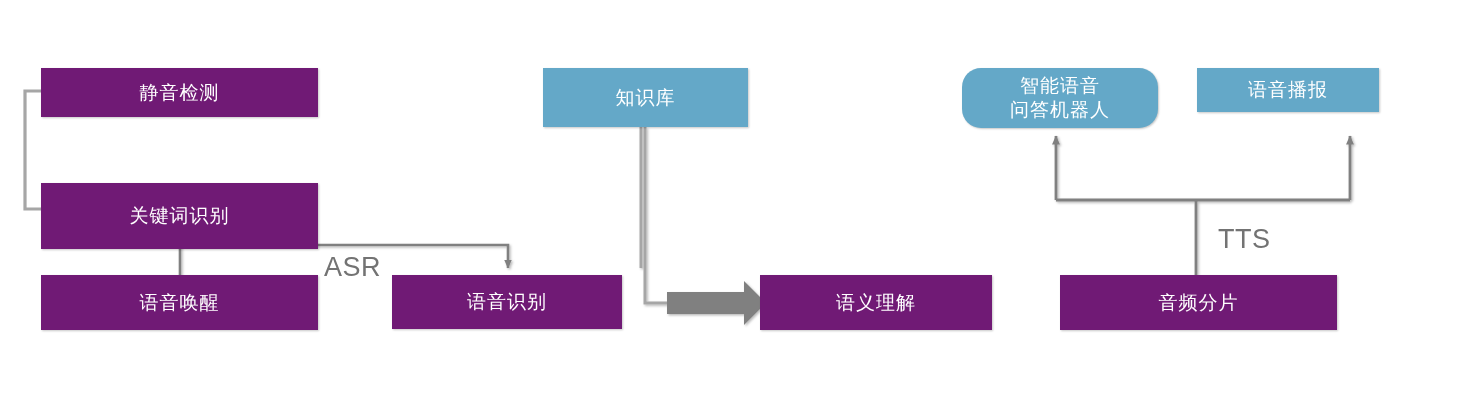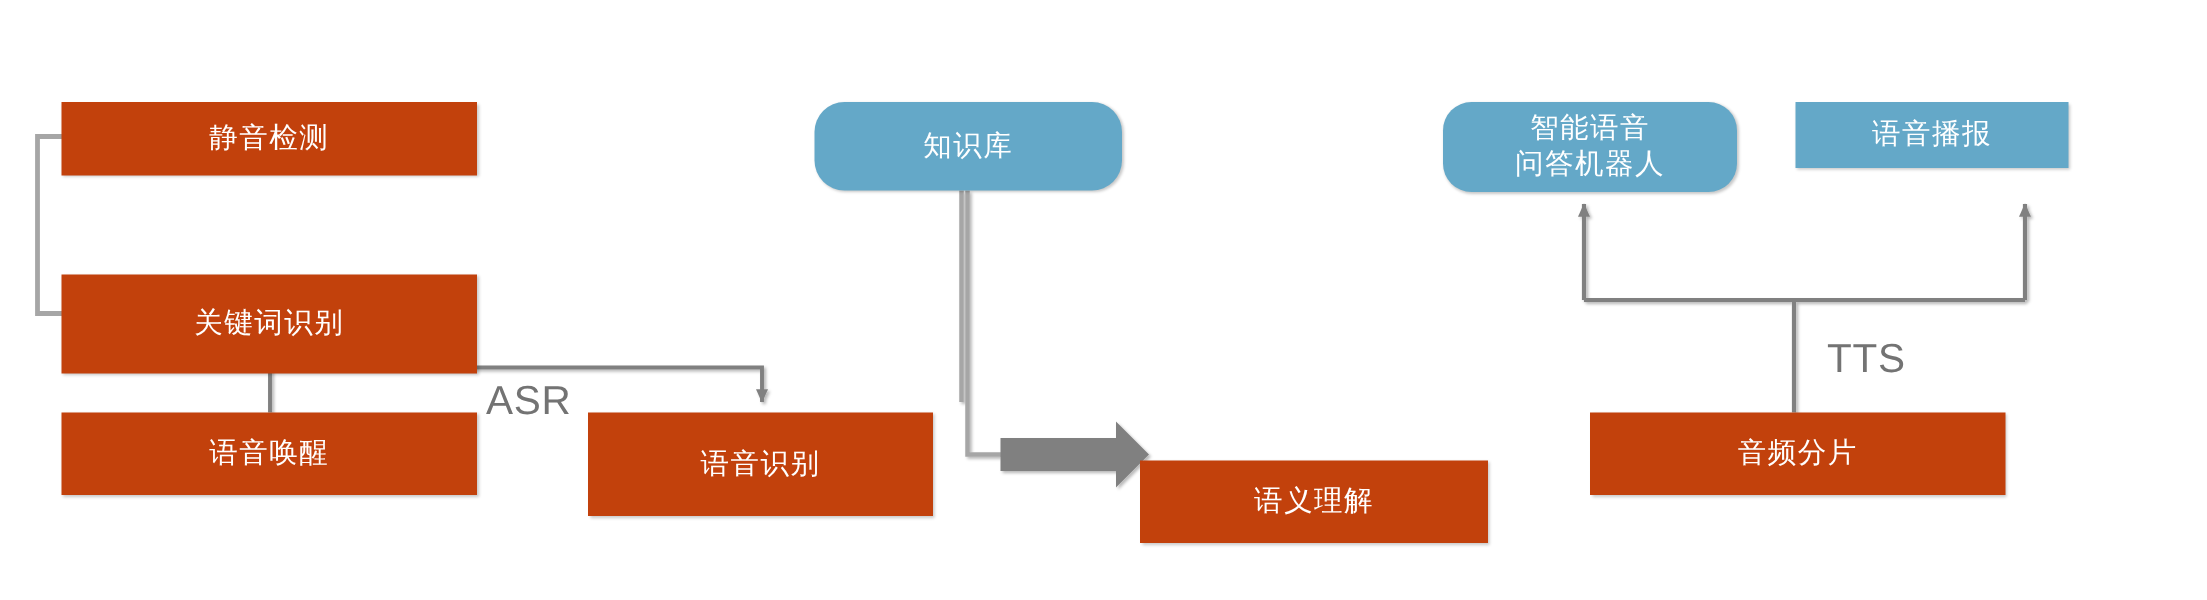--- a/index.html
+++ b/index.html
@@ -22,21 +22,21 @@
     justify-content: center;
     text-align: center;
     color: #ffffff;
     font-size: 19px;
     line-height: 1.25;
     letter-spacing: 1px;
     box-sizing: border-box;
     box-shadow: 1px 1px 2px rgba(0,0,0,0.22);
     user-select: none;
   }
-  .node.dark  { background: #c2410c; }
+  .node.dark  { background: #701a75; }
   .node.light { background: #64a8c8; }
   .node .lbl { display: block; white-space: pre-line; }
 
   .edge-layer {
     position: absolute;
     left: 0; top: 0;
     width: 1471px;
     height: 400px;
     pointer-events: none;
   }
@@ -100,29 +100,29 @@
 
 
   <div class="node dark" style="left:41px; top:183px; width:277px; height:66px;">
     <span class="lbl">关键词识别</span>
   </div>
 
   <div class="node dark" style="left:41px; top:275px; width:277px; height:55px;">
     <span class="lbl">语音唤醒</span>
   </div>
 
-  <div class="node dark" style="left:392px; top:275px; width:230px; height:69px;">
+  <div class="node dark" style="left:392px; top:275px; width:230px; height:54px;">
     <span class="lbl">语音识别</span>
   </div>
 
-  <div class="node light" style="left:543px; top:68px; width:205px; height:59px;border-radius:20px;">
+  <div class="node light" style="left:543px; top:68px; width:205px; height:59px;">
     <span class="lbl">知识库</span>
   </div>
 
-  <div class="node dark" style="left:760px; top:275px; width:232px; height:55px;margin-top:32px;">
+  <div class="node dark" style="left:760px; top:275px; width:232px; height:55px;">
     <span class="lbl">语义理解</span>
   </div>
 
   <div class="node light" style="left:962px; top:68px; width:196px; height:60px;border-radius:19px;">
     <span class="lbl">智能语音
 问答机器人</span>
   </div>
 
   <div class="node dark" style="left:1060px; top:275px; width:277px; height:55px;">
     <span class="lbl">音频分片</span>

